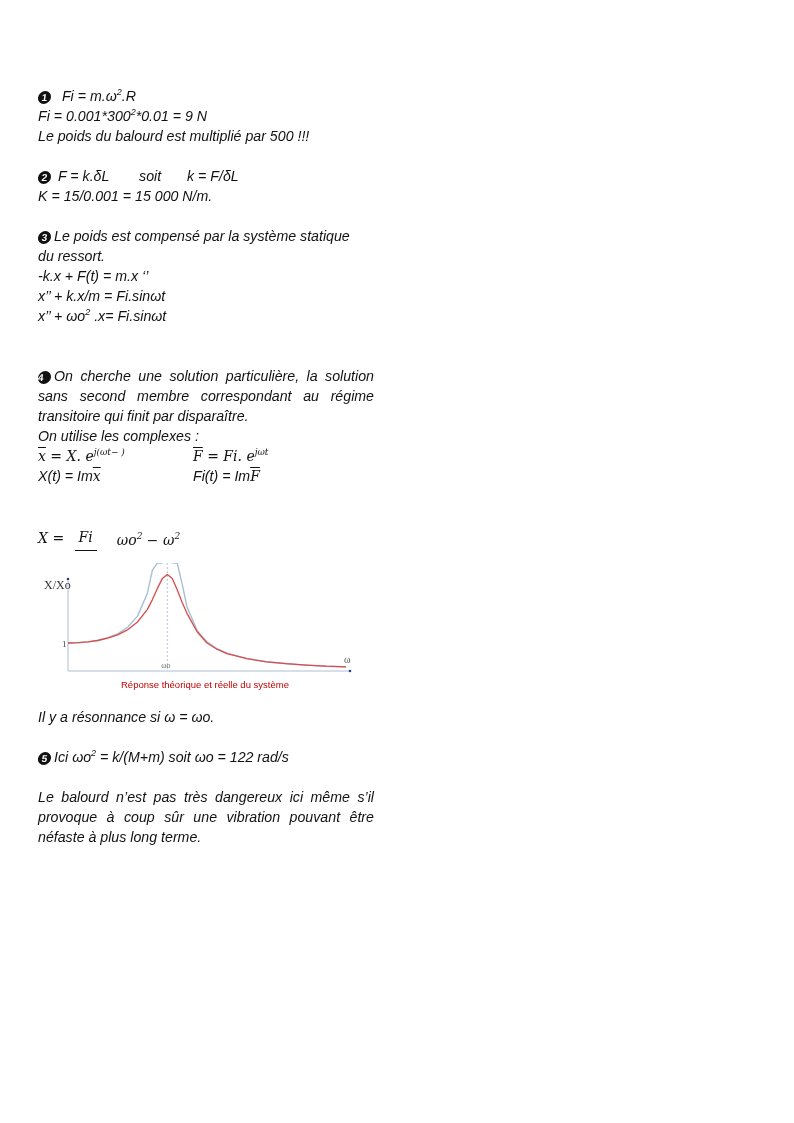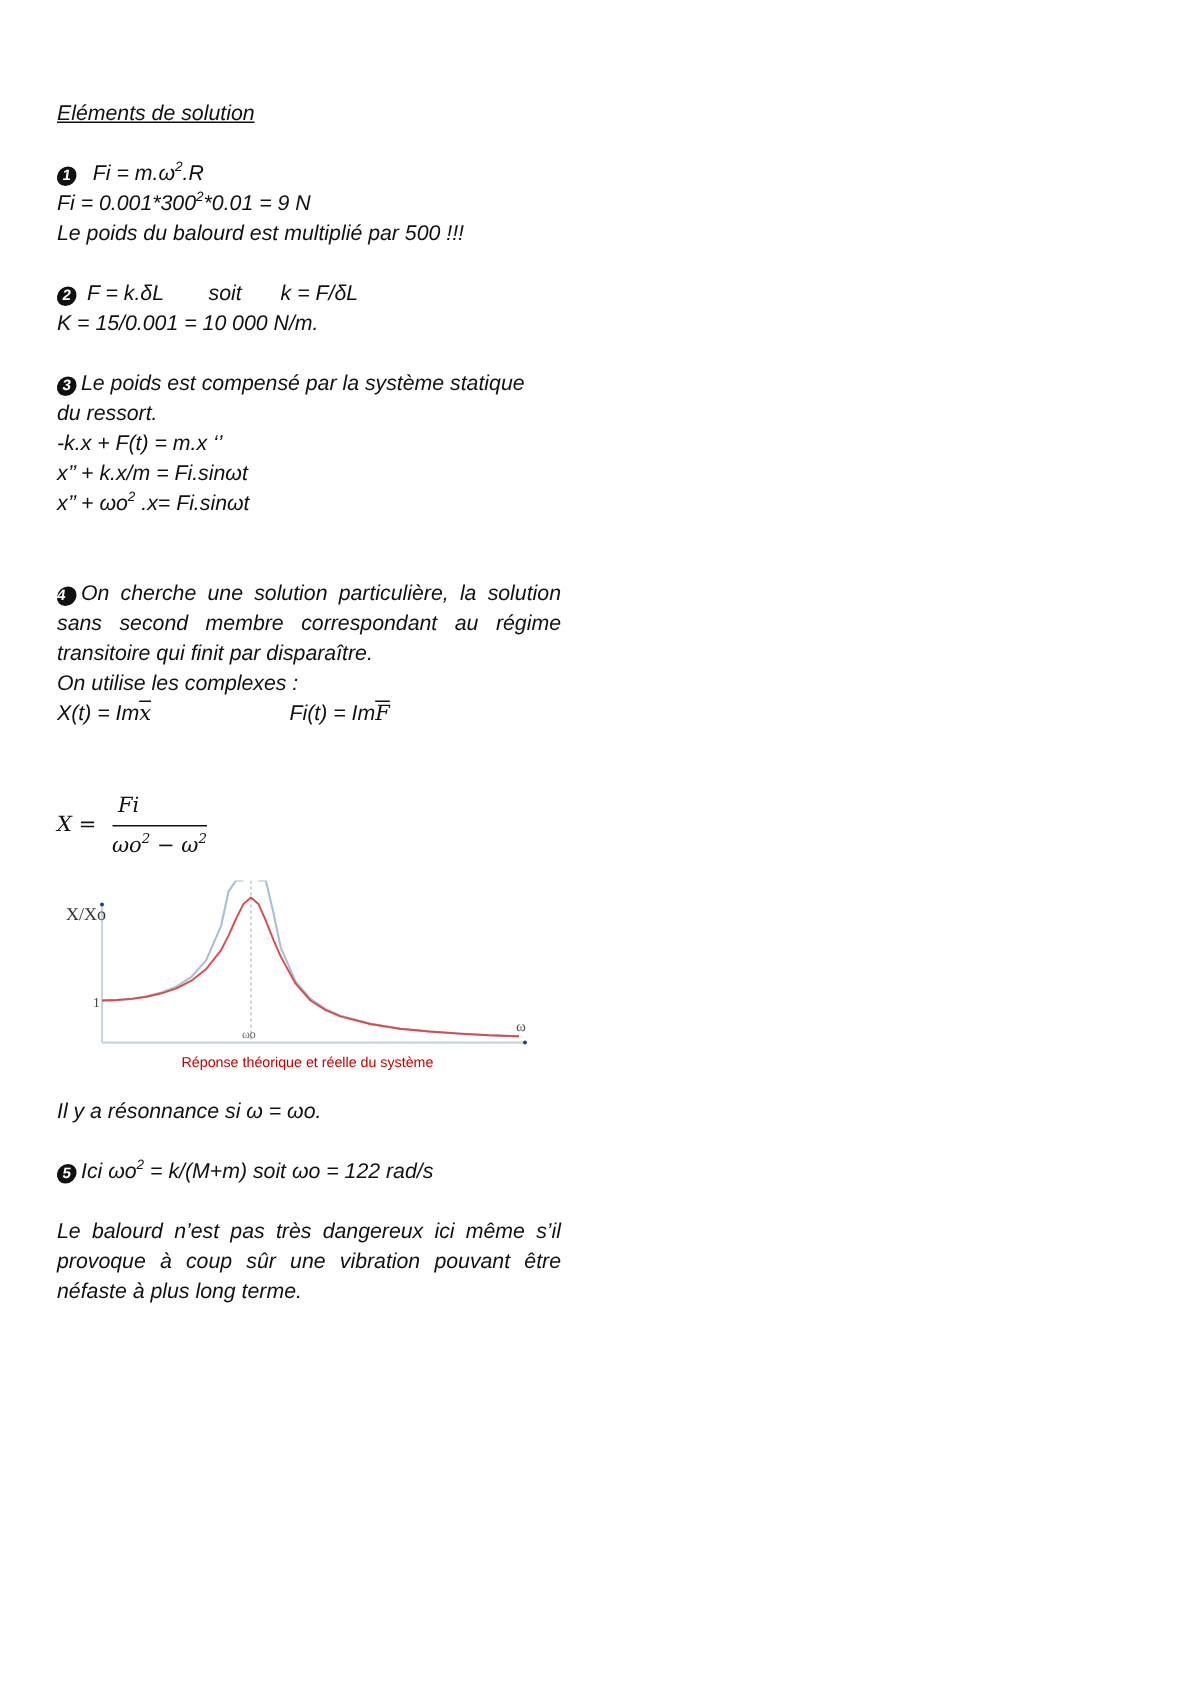--- a/index.html
+++ b/index.html
@@ -12,71 +12,78 @@
   .gap { height: 20px; }
   .bullet { display: inline-block; width: 13px; height: 13px; border-radius: 50%;
             background: #111; color: #fff; font-style: normal; font-weight: bold;
             font-size: 10px; line-height: 13px; text-align: center; vertical-align: 0px;
             margin-right: 3px; transform: skewX(-8deg); }
   sup { font-size: 9px; vertical-align: 6px; line-height: 0; }
   .math { font-family: "DejaVu Serif", "Liberation Serif", serif; font-style: italic; font-size: 14px; }
   .cols { display: flex; }
   .col1 { width: 155px; }
   .over { text-decoration: overline; }
-  .frac { display: inline-flex; flex-direction: column; vertical-align: middle; margin-left: 6px; }
+  .frac { display: inline-flex; flex-direction: row; align-items: center; vertical-align: middle; margin-left: 6px; gap: 20px; }
   .frac .num { padding: 0 4px 2px 4px; border-bottom: 1px solid #111; }
   .frac .den { padding-top: 2px; }
   .chart-wrap { position: relative; width: 320px; height: 140px; margin-top: 12px; }
   .chart-wrap svg { position: absolute; left: 0; top: 0; }
   .caption { position: absolute; left: 83px; top: 116px; font-size: 9.5px; 
              color: #c00000; white-space: nowrap; }
 </style>
 </head>
 <body>
 
 <div class="page">
 
-  <div class="line title">Eléments de solution</div>
   <div class="gap"></div>
 
   <div class="line">
     <span class="bullet">1</span>
     <span>&nbsp;</span><span>Fi = m.ω</span><sup>2</sup><span>.R</span>
   </div>
   <div class="line">
     <span>Fi = 0.001*300</span><sup>2</sup><span>*0.01 = 9 N</span>
   </div>
   <div class="line">Le poids du balourd est multiplié par 500 !!!</div>
   <div class="gap"></div>
 
   <div class="line">
     <span class="bullet">2</span>
     <span>F = k.δL</span>
     <span style="display:inline-block;width:26px"></span><span>soit</span>
     <span style="display:inline-block;width:22px"></span><span>k = F/δL</span>
   </div>
-  <div class="line">K = 15/0.001 = 10 000 N/m.</div>
+  <div class="line">K = 15/0.001 = 15 000 N/m.</div>
   <div class="gap"></div>
 
   <div class="line">
     <span class="bullet">3</span><span>Le poids est compensé par la système statique</span>
   </div>
   <div class="line">du ressort.</div>
   <div class="line">-k.x + F(t) = m.x ‘’</div>
   <div class="line">x’’ + k.x/m = Fi.sinωt</div>
   <div class="line">
     <span>x’’ + ωo</span><sup>2</sup><span> .x= Fi.sinωt</span>
   </div>
   <div class="gap"></div>
   <div class="gap"></div>
 
   <div class="line just">
     <span class="bullet">4</span><span>On cherche une solution particulière, la solution sans second membre correspondant au régime transitoire qui finit par disparaître.</span>
   </div>
   <div class="line">On utilise les complexes :</div>
+  <div class="line cols">
+    <div class="col1 math">
+      <span class="over">x</span><span> = X. e</span><sup>j(ωt−  )</sup>
+    </div>
+    <div class="math">
+      <span class="over">F</span><span> = Fi. e</span><sup>jωt</sup>
+    </div>
+  </div>
   <div class="line cols">
     <div class="col1">
       <span>X(t) = Im</span><span class="over math">x</span>
     </div>
     <div>
       <span>Fi(t) = Im</span><span class="over math">F</span>
     </div>
   </div>
   <div class="gap"></div>
   <div class="gap"></div>

